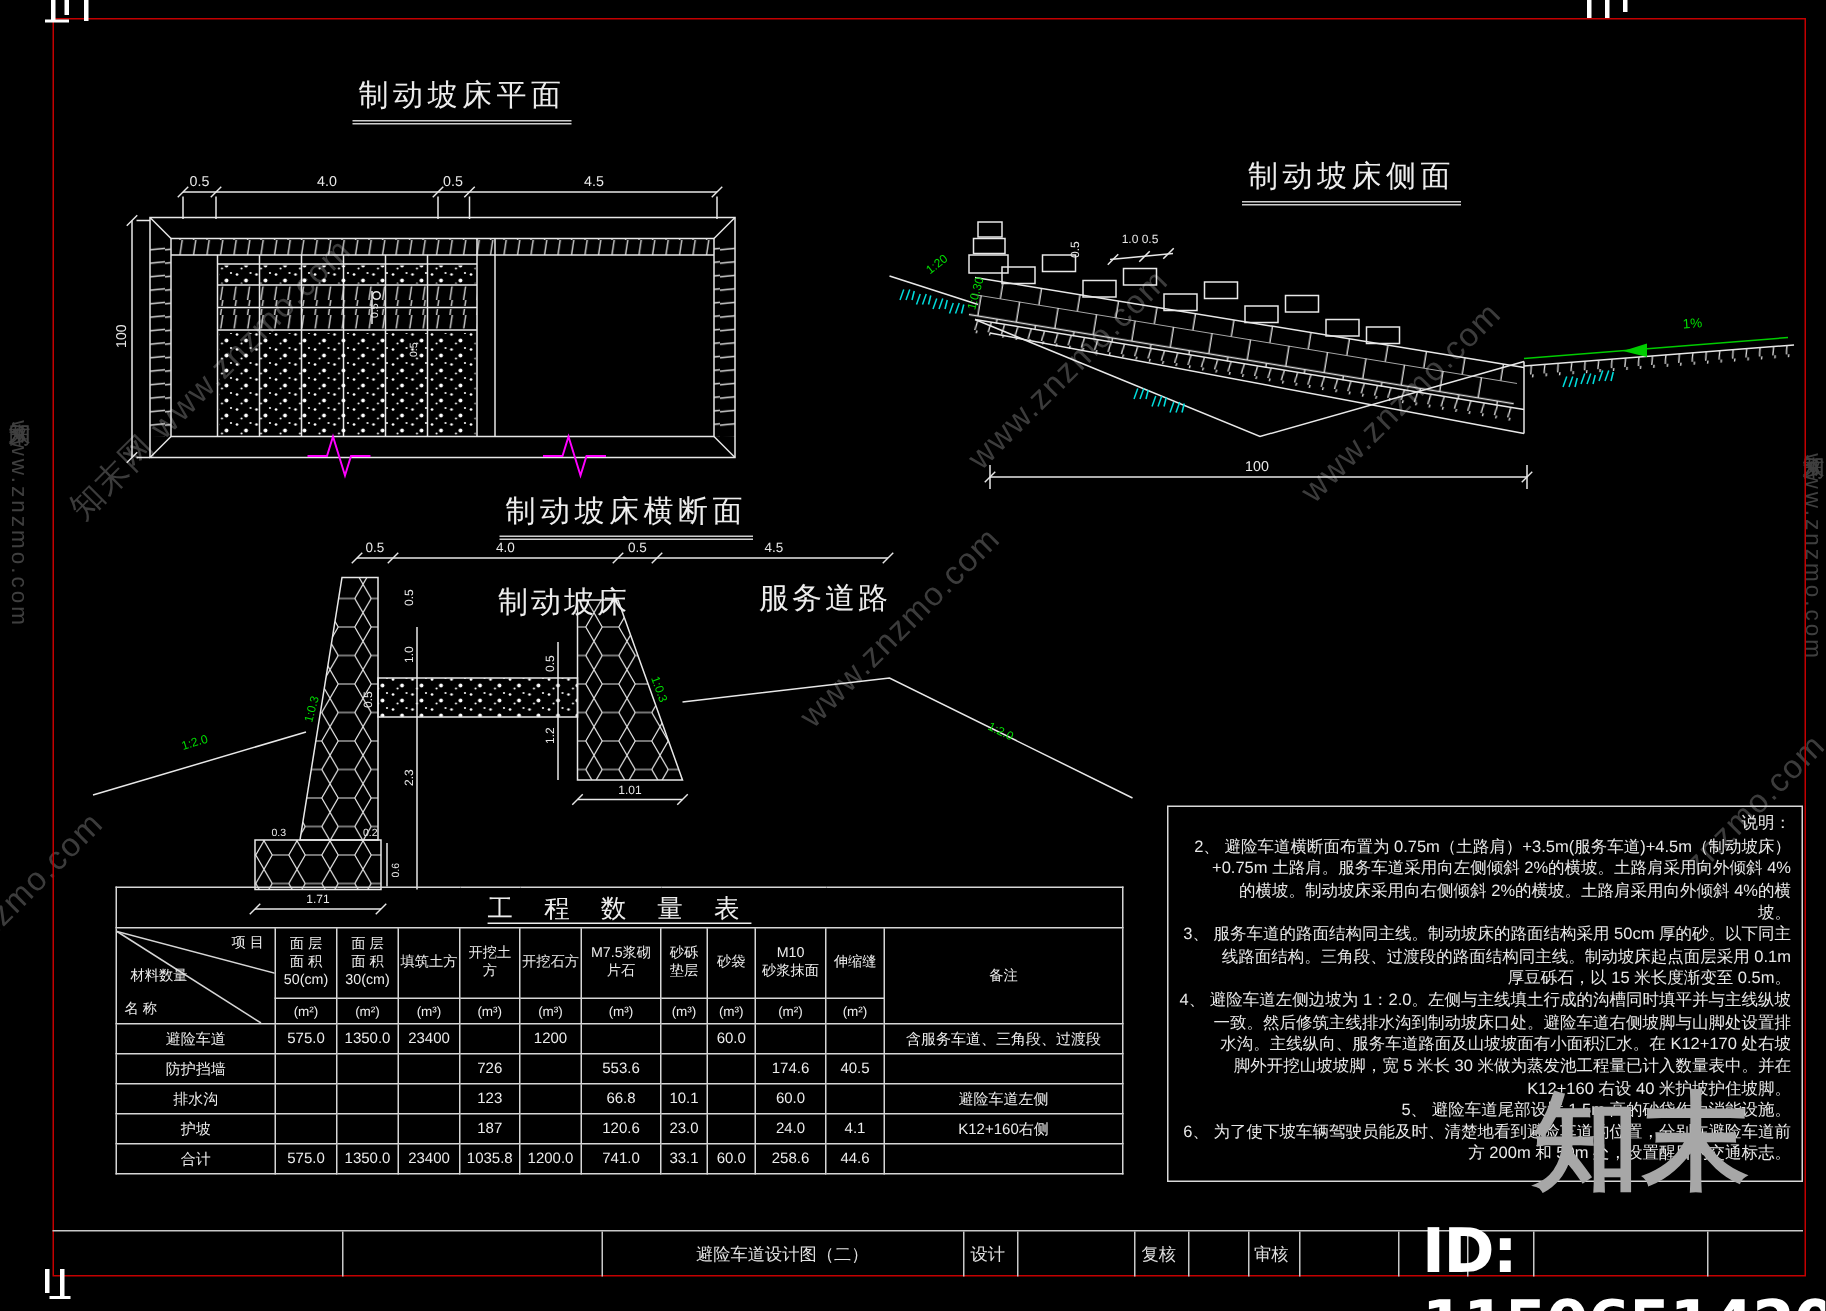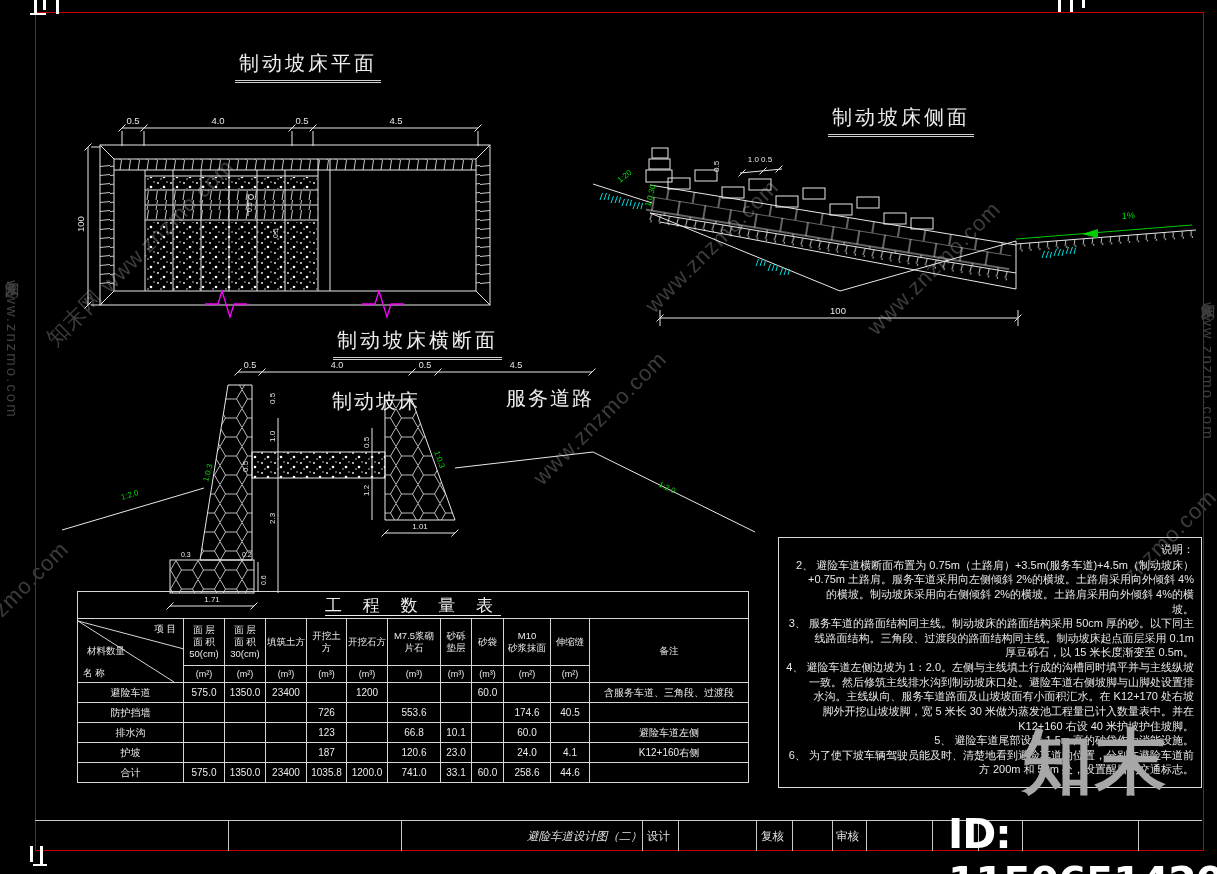--- a/index.html
+++ b/index.html
@@ -36,21 +36,21 @@
   #corner{position:relative;padding:0;height:63px;}
   #corner svg{position:absolute;left:0;top:0;}
   #corner span{position:absolute;font-size:9.5px;}
   #corner .c-top{right:7px;top:4px;}
   #corner .c-mid{left:9px;top:26px;}
   #corner .c-bot{left:5px;bottom:3px;}
   
   #tbar{position:absolute;left:35px;top:820px;width:1167px;height:30px;border-top:1px solid #c9c9c9;z-index:3;}
   #tbar .d{position:absolute;top:0;width:1px;height:30px;background:#c9c9c9;}
   #tbar .lbl{position:absolute;top:8px;font-size:11.5px;color:#e0e0e0;white-space:nowrap;}
-  #tbar .ctr{text-align:right;font-style:italic;}
+  #tbar .ctr{text-align:center;}
   
   #brand{position:absolute;left:1022px;top:726px;font-size:71px;line-height:1;color:#a7a7a7;
          font-weight:600;z-index:4;letter-spacing:2px;}
   #idwm{position:absolute;left:948px;top:810px;font-size:41px;font-weight:bold;color:#fff;
         z-index:5;letter-spacing:-1px;font-family:"DejaVu Sans","Liberation Sans",sans-serif;}
 </style>
 </head>
 <body>
 
 <div id="stage">

